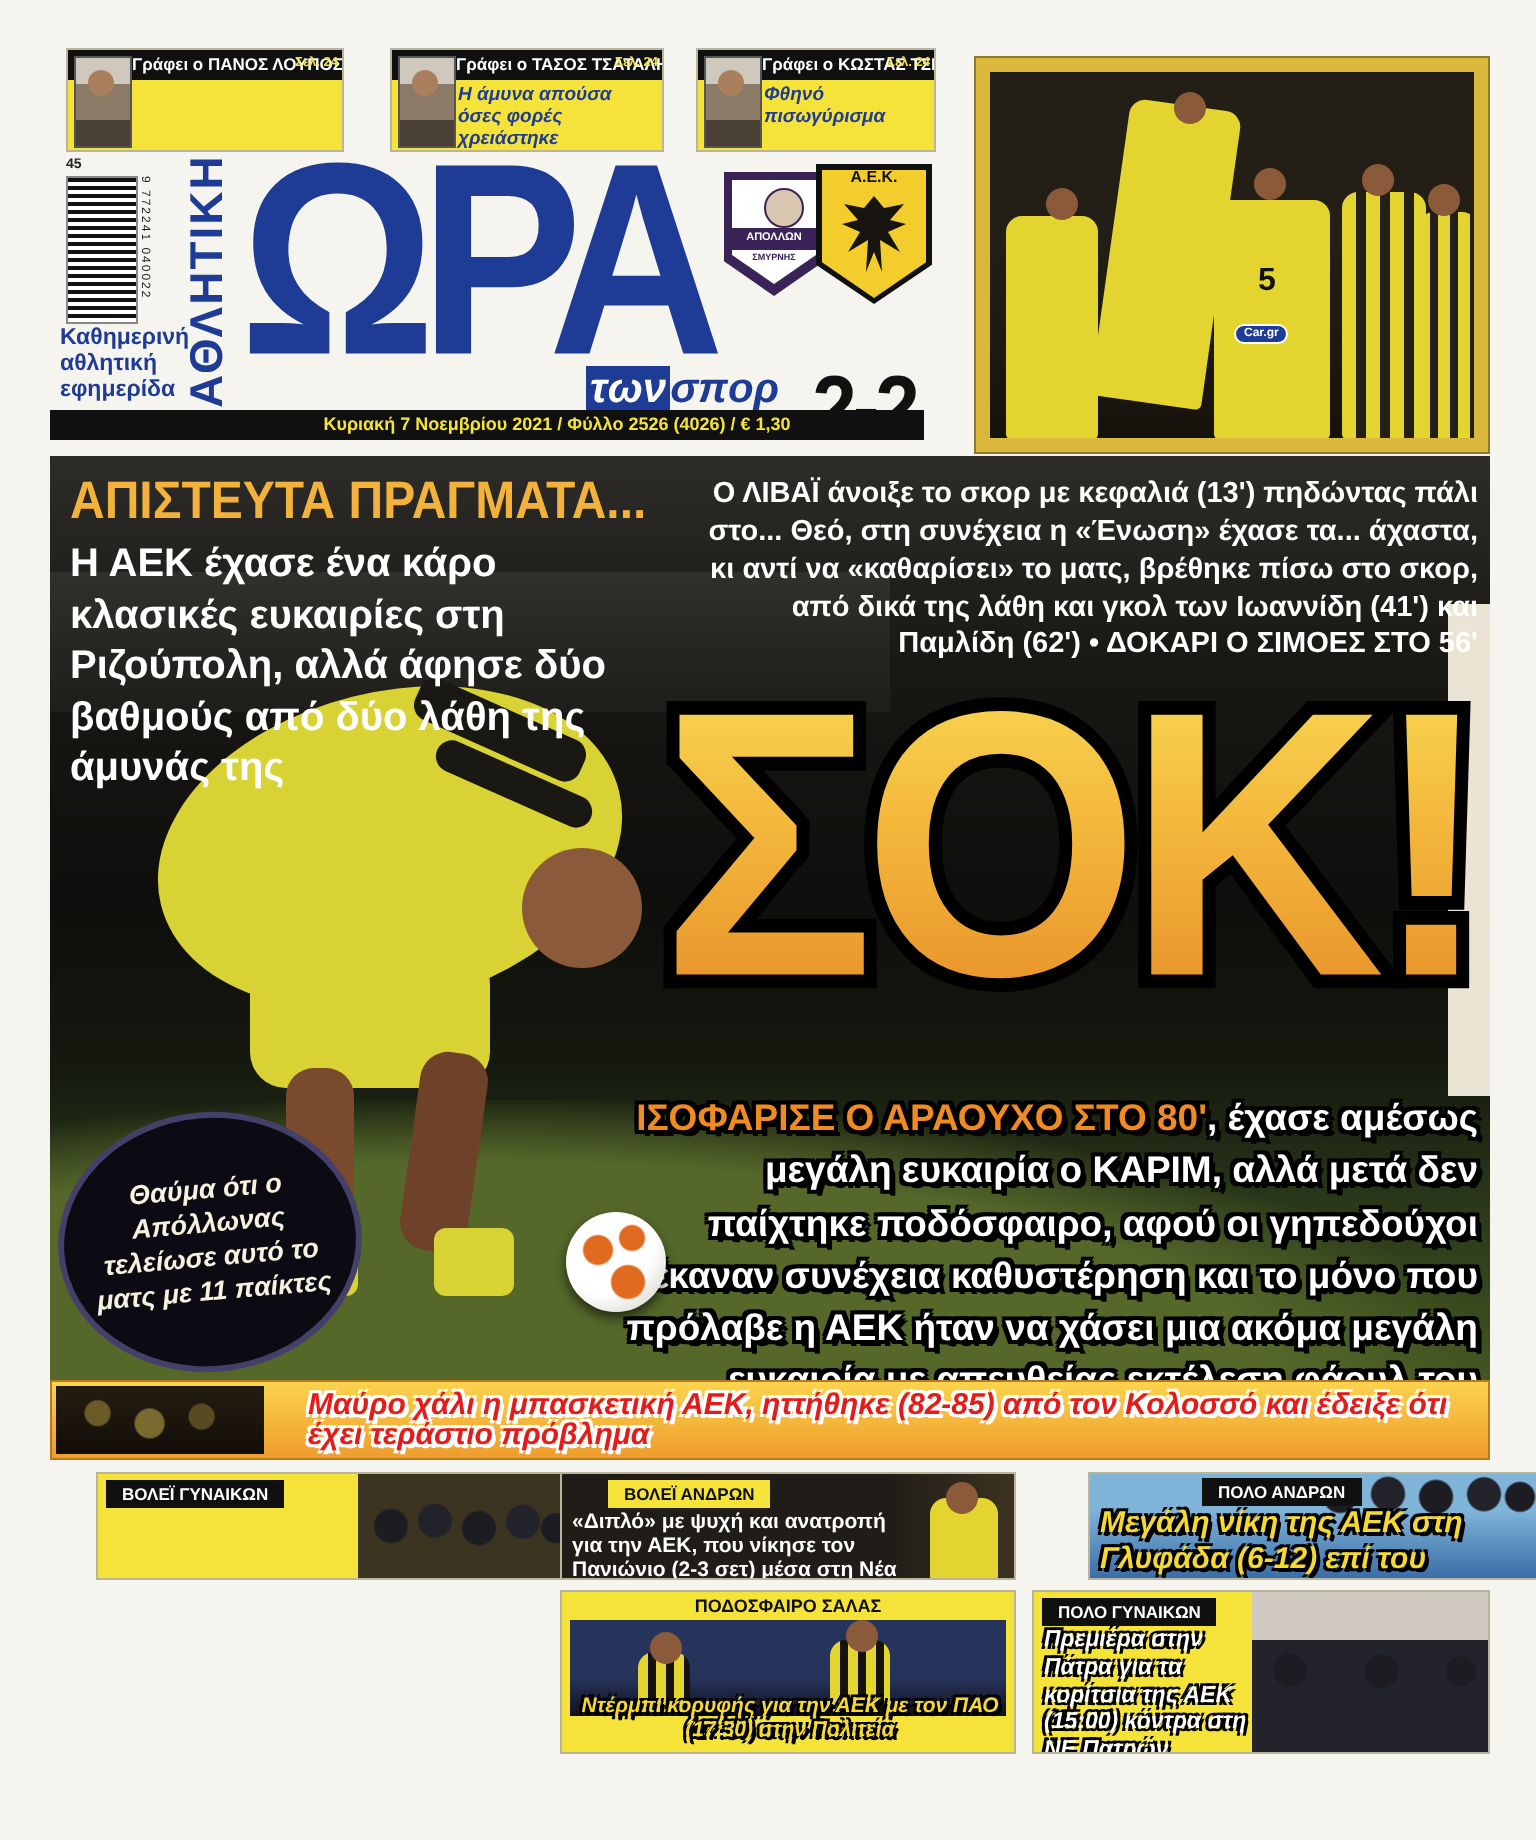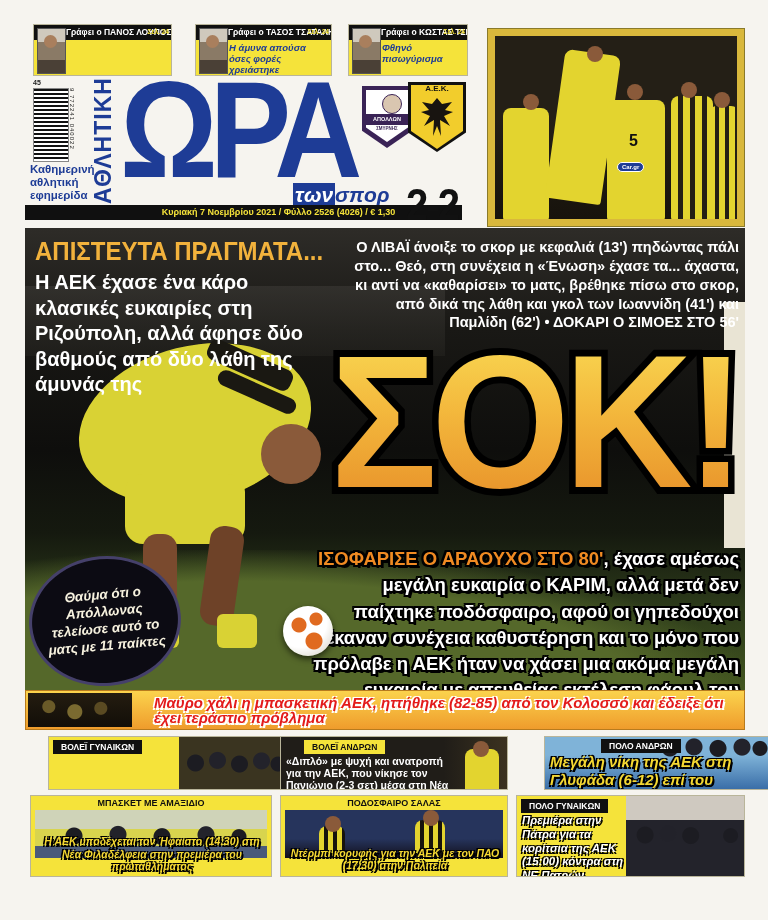--- a/index.html
+++ b/index.html
@@ -240,26 +240,20 @@
     <div class="tag-yellow" style="position:absolute;left:4px;top:3px;">ΒΟΛΕΪ ΑΝΔΡΩΝ</div>
     <div style="position:absolute;left:5px;top:18px;width:172px;color:#fff;font-size:10.5px;font-weight:bold;line-height:1.15;">«Διπλό» με ψυχή και ανατροπή για την ΑΕΚ, που νίκησε τον Πανιώνιο (2-3 σετ) μέσα στη Νέα Σμύρνη</div>
   </div>
 
   <div class="box" style="left:516px;top:736px;width:229px;height:54px;background:linear-gradient(180deg,#7fb3d8 0 35%,#3a6ea8 100%);margin-left:28px;">
     <div class="mini-crowd" style="right:0;top:0;width:120px;height:22px;"></div>
     <div class="tag-dark" style="position:absolute;left:56px;top:2px;">ΠΟΛΟ ΑΝΔΡΩΝ</div>
     <div class="yellow-head" style="position:absolute;left:5px;top:16px;width:210px;font-size:15px;line-height:1.2;">Μεγάλη νίκη της ΑΕΚ στη Γλυφάδα (6-12) επί του ΑΝΟΓ!</div>
   </div>
 
-  <div class="box" style="left:30px;top:795px;width:242px;height:82px;background:#f5e33a;">
-    <div class="tag-plain">ΜΠΑΣΚΕΤ ΜΕ ΑΜΑΞΙΔΙΟ</div>
-    <div style="position:absolute;left:4px;top:14px;right:4px;height:48px;background:linear-gradient(180deg,#cfd3b8 0 40%,#d8d44e 40% 75%,#4a5a7a 75% 100%);"></div>
-    <div class="mini-crowd" style="left:10px;top:24px;width:220px;height:32px;"></div>
-    <div class="yellow-head" style="position:absolute;left:4px;bottom:3px;width:234px;font-size:10.5px;line-height:1.2;text-align:center;">Η ΑΕΚ υποδέχεται τον Ήφαιστο (14:30) στη Νέα Φιλαδέλφεια στην πρεμιέρα του πρωταθλήματος</div>
-  </div>
 
   <div class="box" style="left:280px;top:795px;width:228px;height:82px;background:#f5e33a;">
     <div class="tag-plain">ΠΟΔΟΣΦΑΙΡΟ ΣΑΛΑΣ</div>
     <div style="position:absolute;left:4px;top:14px;right:4px;height:48px;background:linear-gradient(180deg,#26345c 0 60%,#12101c 100%);">
       <div class="pl" style="left:34px;top:16px;width:26px;height:30px;background:repeating-linear-gradient(90deg,#e3d42f 0 5px,#16130c 5px 9px);"></div>
       <div class="pl-head" style="left:40px;top:6px;"></div>
       <div class="pl" style="left:130px;top:10px;width:30px;height:36px;background:repeating-linear-gradient(90deg,#e3d42f 0 5px,#16130c 5px 9px);"></div>
       <div class="pl-head" style="left:138px;top:0;"></div>
     </div>
     <div class="yellow-head" style="position:absolute;left:4px;bottom:4px;width:220px;font-size:10.5px;line-height:1.2;text-align:center;">Ντέρμπι κορυφής για την ΑΕΚ με τον ΠΑΟ (17:30) στην Πολιτεία</div>

